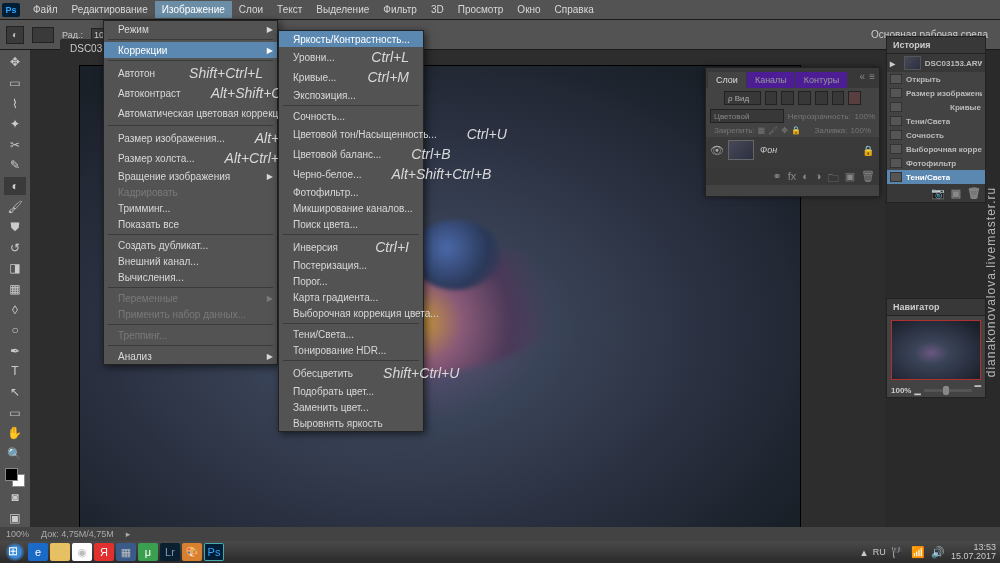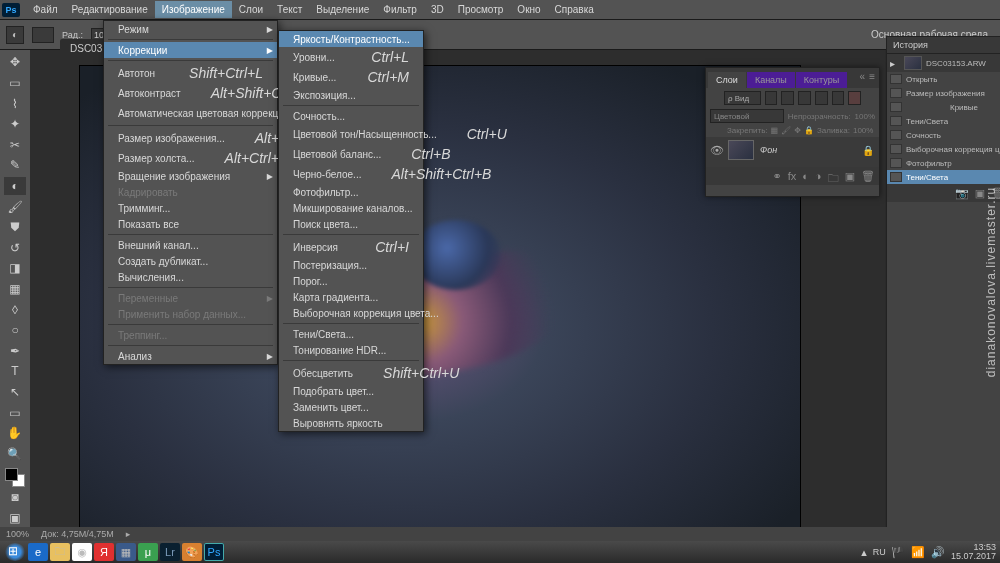--- a/index.html
+++ b/index.html
@@ -54,31 +54,31 @@
 .layers-panel { position: absolute; top: 67px; left: 705px; width: 175px; height: 130px; background: #434343; border: 1px solid #222; z-index: 50; box-shadow: 0 0 6px rgba(0,0,0,0.5); }
 .panel-tabs { display: flex; background: #383838; height: 20px; align-items: flex-end; padding-left: 2px; gap: 1px; }
 .ptab { padding: 3px 8px; color: #999; font-size: 9px; background: #4c1d95; cursor: pointer; }
 .ptab.active { background: #434343; color: #ddd; }
 .panel-ctrl { position: absolute; top: 3px; right: 4px; display: flex; gap: 4px; color: #888; font-size: 10px; }
 .layer-search { display: flex; align-items: center; padding: 3px 18px; gap: 4px; }
 .lkind { width: 40px; height: 14px; background: #383838; border: 1px solid #222; color: #aaa; font-size: 8px; display: flex; align-items: center; padding: 0 3px; }
 .mini-ico { width: 14px; height: 14px; background: #383838; border: 1px solid #222; }
 .layer-opts { display: flex; align-items: center; padding: 1px 4px; gap: 4px; color: #777; font-size: 8px; }
 .opt-field { flex: 1; height: 14px; background: #383838; border: 1px solid #222; display: flex; align-items: center; padding: 0 3px; color: #888; }
-.lock-row { display: flex; align-items: center; padding: 2px 21px; gap: 3px; color: #777; font-size: 8px; }
+.lock-row { display: flex; align-items: center; padding: 2px 8px; gap: 3px; color: #777; font-size: 8px; }
 .layer-list { background: #3a3a3a; height: 30px; }
 .layer-row { display: flex; align-items: center; height: 26px; padding: 0 4px; gap: 6px; }
 .eye { width: 12px; color: #aaa; font-size: 11px; }
 .thumb { width: 26px; height: 20px; background: linear-gradient(135deg, #4a4858 0%, #2a3040 100%); border: 1px solid #666; }
 .layer-name { font-size: 9px; color: #ccc; font-style: italic; }
 .lock-ico { margin-left: auto; color: #888; font-size: 10px; }
 .layer-btns { display: flex; justify-content: flex-end; padding: 3px 4px; gap: 6px; background: #383838; height: 18px; color: #888; font-size: 11px; }
 
 
-.right-dock { position: absolute; top: 36px; right: 14px; width: 100px; bottom: 35px; display: flex; flex-direction: row; gap: 5px; }
+.right-dock { position: absolute; top: 36px; right: 14px; width: 100px; bottom: 35px; display: flex; flex-direction: column; gap: 5px; font-weight: bold; }
 .rpanel { background: #434343; border: 1px solid #222; }
 .hist-head { padding: 3px 6px; color: #ccc; font-size: 9px; background: #383838; border-bottom: 1px solid #222; }
 .hist-src { display: flex; align-items: center; padding: 2px 3px; gap: 4px; background: #383838; }
 .hist-src .mark { width: 10px; color: #ccc; }
 .hist-thumb { width: 18px; height: 14px; background: linear-gradient(135deg, #4a4858, #2a3040); border: 1px solid #555; }
 .hist-list { }
 .hist-row { display: flex; align-items: center; padding: 2px 3px; gap: 4px; font-size: 8px; color: #bbb; }
 .hist-row.sel { background: #5a88b0; color: #fff; }
 .hist-ico { width: 12px; height: 10px; background: #555; border: 1px solid #333; flex-shrink: 0; }
 .nav-panel { margin-top: 6px; flex: 0 0 auto; }
@@ -214,24 +214,24 @@
       <span>Кадрировать</span>
     </div>
     <div class="ddrow">
       <span>Тримминг...</span>
     </div>
     <div class="ddrow">
       <span>Показать все</span>
     </div>
     <div class="dd-sep"></div>
     <div class="ddrow">
+      <span>Создать дубликат...</span>
+    </div>
+    <div class="ddrow">
       <span>Внешний канал...</span>
-    </div>
-    <div class="ddrow">
-      <span>Создать дубликат...</span>
     </div>
     <div class="ddrow">
       <span>Вычисления...</span>
     </div>
     <div class="dd-sep"></div>
     <div class="ddrow disabled">
       <span>Переменные</span>
       <span class="submenu-arrow">▶</span>
     </div>
     <div class="ddrow disabled">

